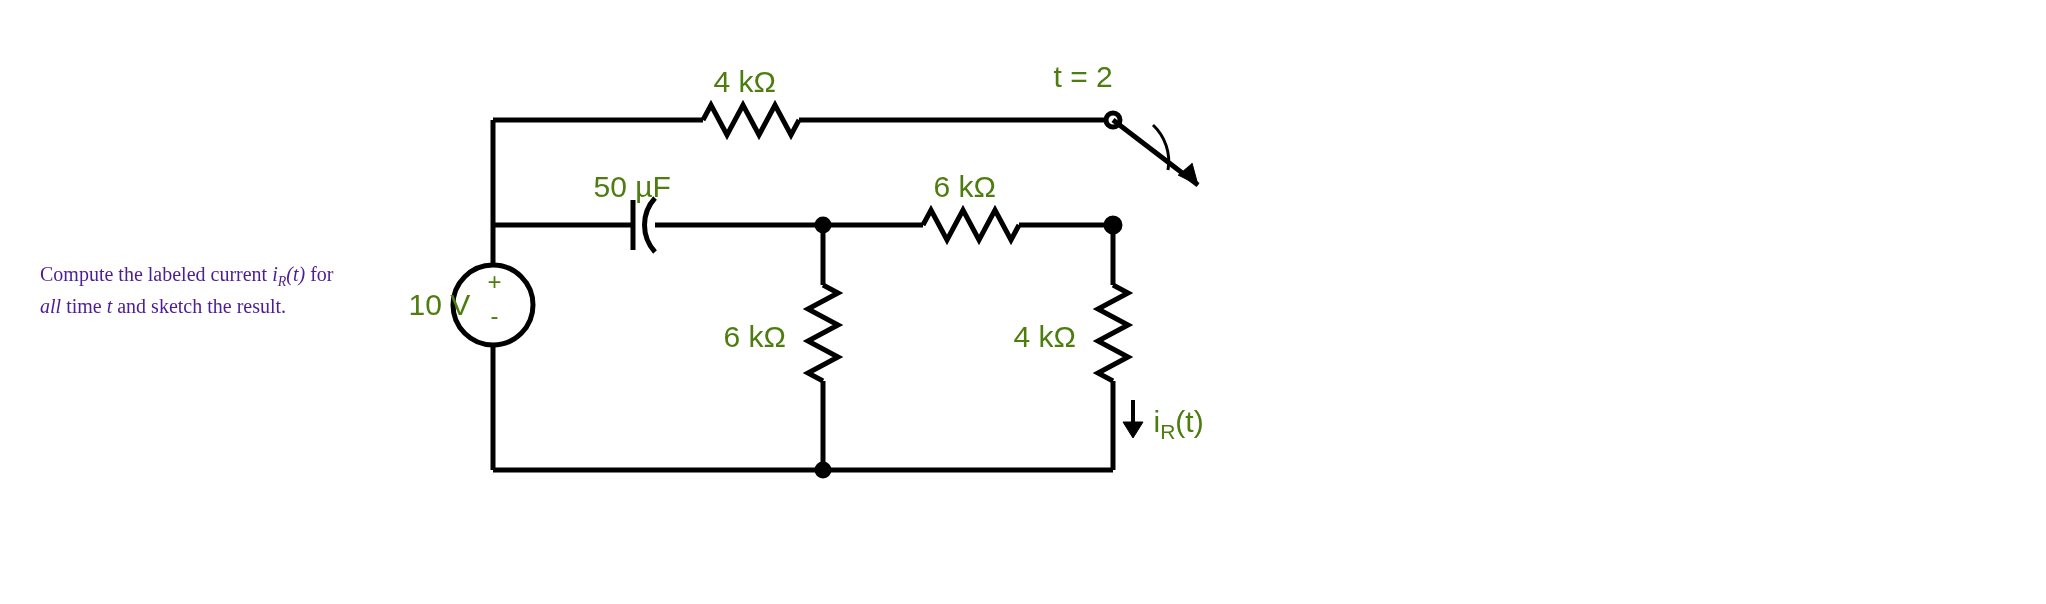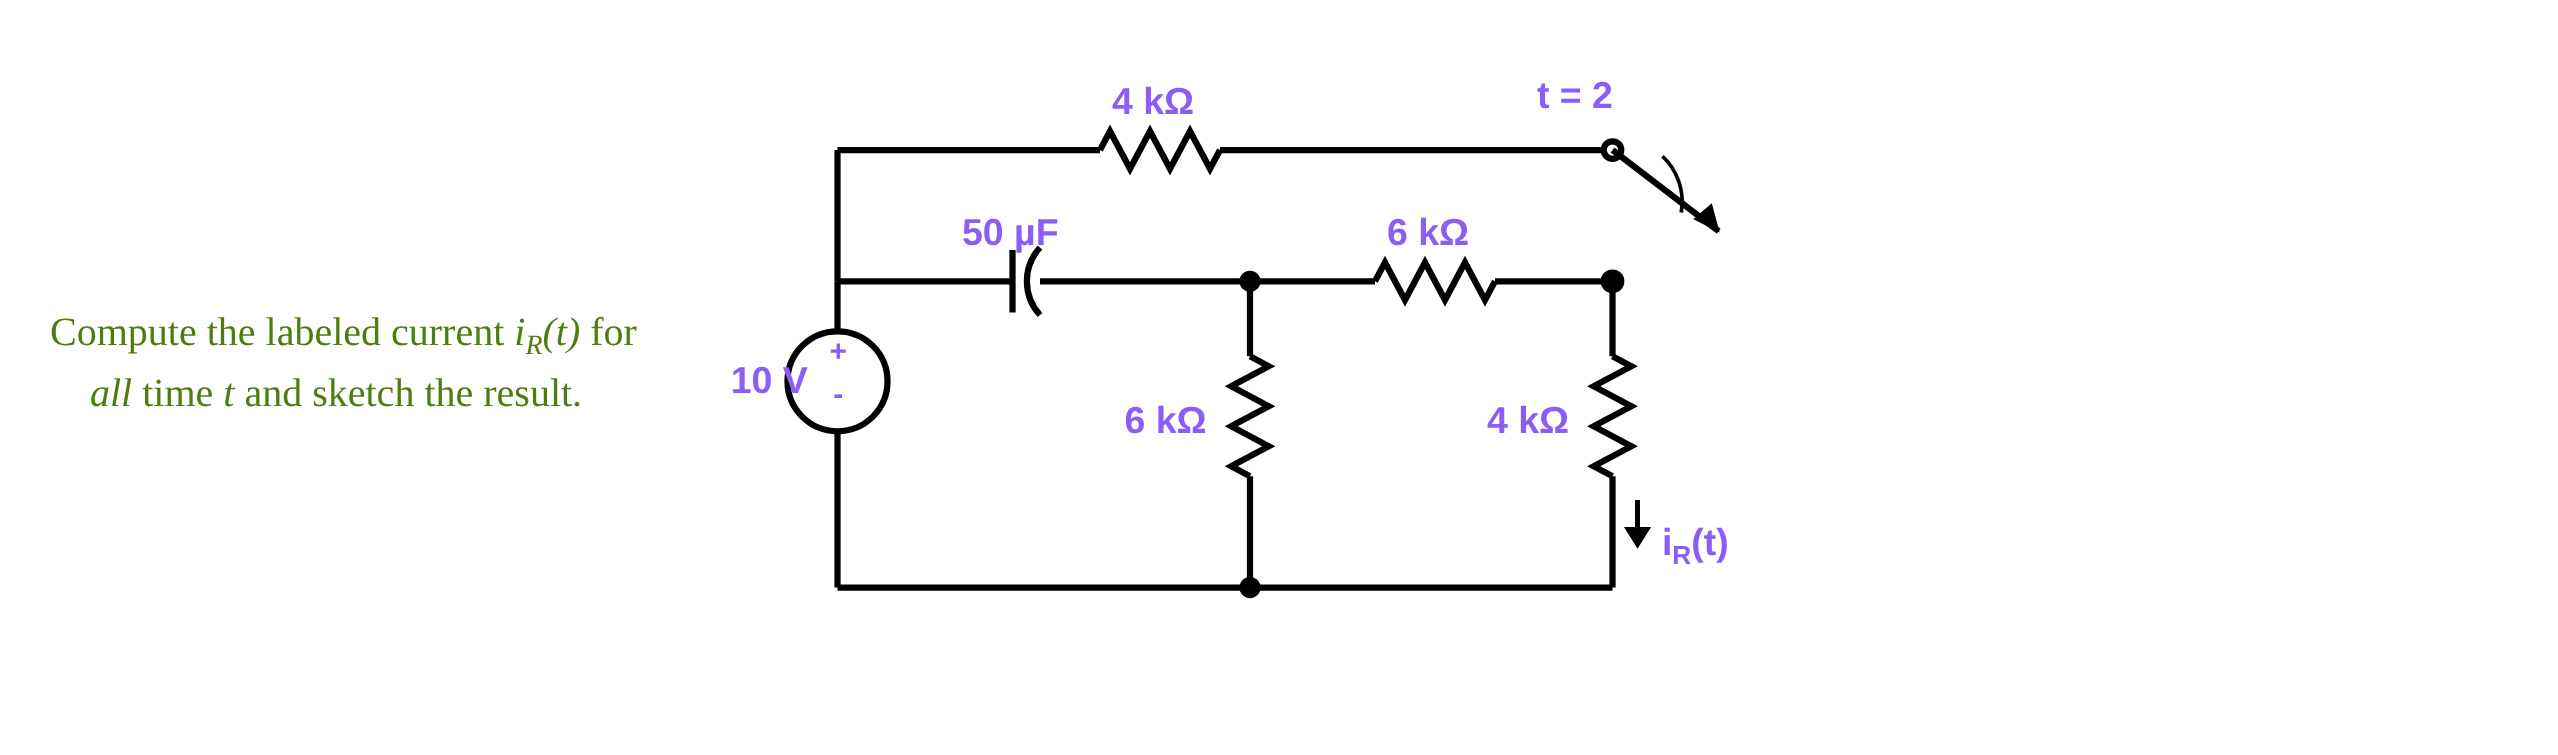--- a/index.html
+++ b/index.html
@@ -5,49 +5,47 @@
     body {
       margin: 0;
       padding: 40px;
       font-family: Georgia, 'Times New Roman', serif;
       display: flex;
       align-items: center;
       gap: 60px;
       background: white;
     }
     .problem-text {
-      font-size: 32px;
+      font-size: 20px;
       line-height: 1.4;
       max-width: 600px;
-      color: #4d7c0f;
+      color: #4c1d95;
     }
     .italic {
       font-style: italic;
-      margin-left: 32px;
     }
     .math-var {
       font-style: italic;
       font-family: 'Times New Roman', serif;
     }
     .subscript {
       font-size: 0.7em;
       vertical-align: sub;
     }
     .circuit-container {
       position: relative;
       width: 900px;
       height: 500px;
     }
     .circuit-label {
       position: absolute;
       font-family: Arial, Helvetica, sans-serif;
       font-size: 30px;
-      color: #8b5cf6;
+      color: #4d7c0f;
       white-space: nowrap;
-      font-weight: bold;
     }
     svg {
       stroke: #000;
       stroke-width: 5;
       fill: none;
     }
     .filled {
       fill: #000;
     }
   </style>
@@ -118,16 +116,16 @@
   
   <div class="circuit-label" style="left:15px; top:248px;">10 V</div>
   <div class="circuit-label" style="left:94px; top:228px; font-size:24px;">+</div>
   <div class="circuit-label" style="left:97px; top:262px; font-size:24px;">-</div>
   <div class="circuit-label" style="left:320px; top:25px;">4 kΩ</div>
   <div class="circuit-label" style="left:660px; top:20px;">t = 2</div>
   <div class="circuit-label" style="left:200px; top:130px;">50 µF</div>
   <div class="circuit-label" style="left:540px; top:130px;">6 kΩ</div>
   <div class="circuit-label" style="left:330px; top:280px;">6 kΩ</div>
   <div class="circuit-label" style="left:620px; top:280px;">4 kΩ</div>
-  <div class="circuit-label" style="left:760px; top:378px; font-family:Arial;">
+  <div class="circuit-label" style="left:760px; top:365px; font-family:Arial;">
     <span>i</span><span style="font-size:0.7em; vertical-align:sub;">R</span><span>(t)</span>
   </div>
 </div>
 
 </body></html>

